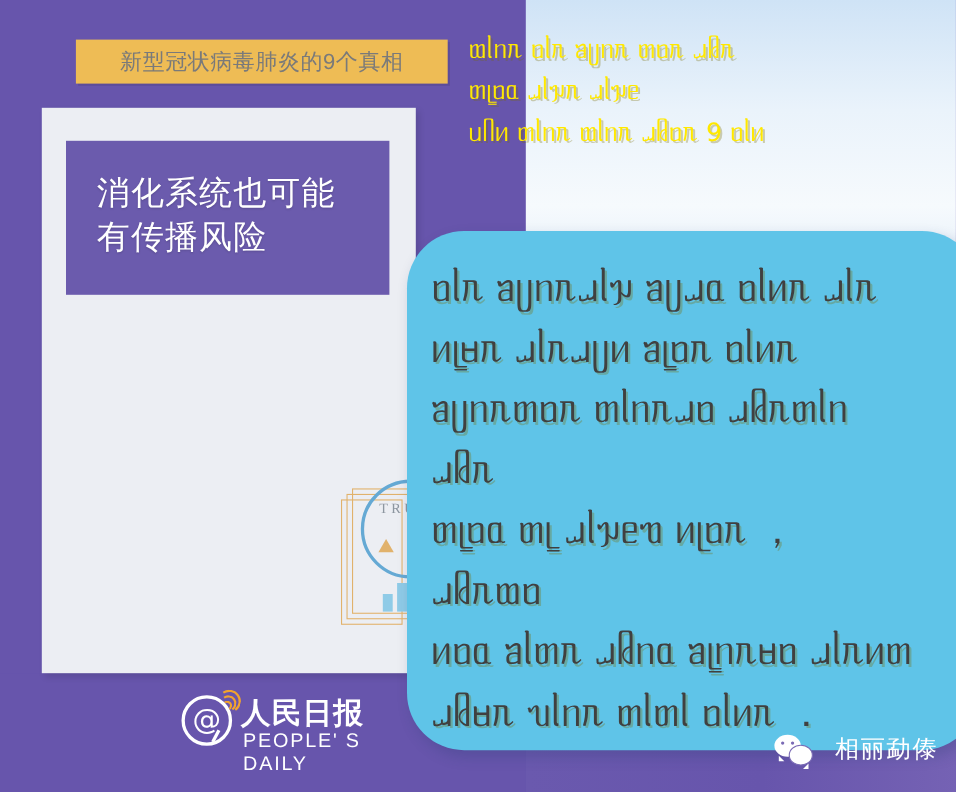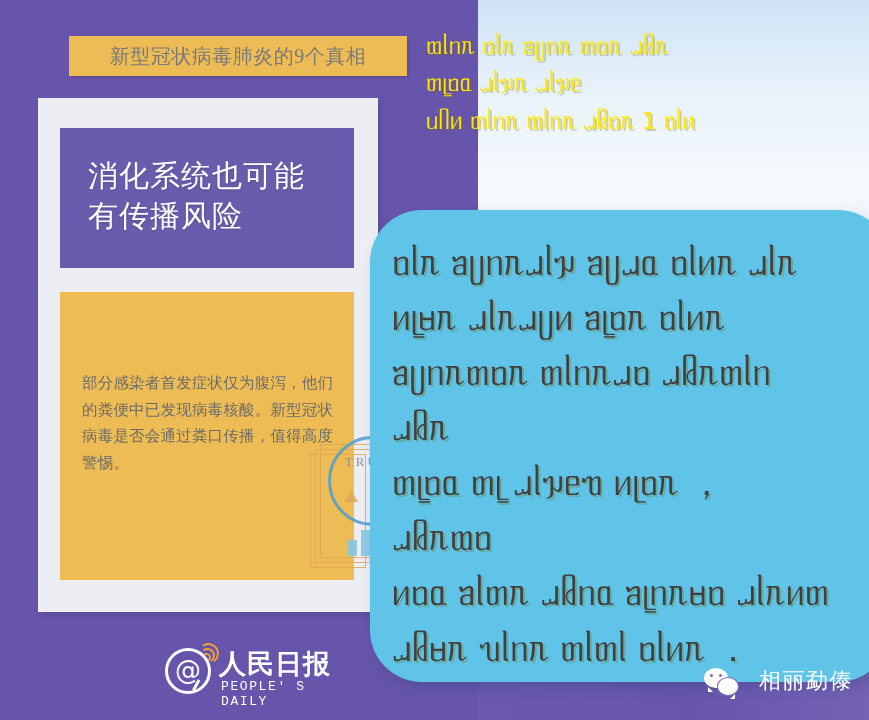--- a/index.html
+++ b/index.html
@@ -53,21 +53,21 @@
 
   
   .title-banner{
     position:absolute;left:69px;top:36px;width:338px;height:40px;
     background:#eebc55;
     display:flex;align-items:center;justify-content:center;
     box-shadow:2px 2px 0 rgba(0,0,0,.10);
   }
   .title-banner span{
     color:#7a7a7a;font-size:20px;letter-spacing:.5px;
-    font-family:Liberation Serif, serif;
+    font-family:Liberation Sans, sans-serif;
     font-weight:400;white-space:nowrap;
   }
 
   
   .card{
     position:absolute;left:38px;top:98px;width:340px;height:514px;
     background:#eceef3;
     box-shadow:3px 3px 6px rgba(0,0,0,.12);
   }
   .card-header{
@@ -155,21 +155,21 @@
   .shan-top{
     position:absolute;left:426px;top:28px;width:430px;
     color:#ffe800;font-size:23px;line-height:1.62;
     font-family:"DejaVu Sans","Liberation Sans",sans-serif;
     text-shadow:2px 2px 0 rgba(120,105,0,.30);
     white-space:pre-wrap;
   }
 
   
   .pd-logo{
-    position:absolute;left:165px;top:644px;width:190px;height:56px;
+    position:absolute;left:165px;top:628px;width:190px;height:56px;
     color:#fff;
   }
   .pd-at{
     position:absolute;left:0;top:4px;width:40px;height:40px;
     border:3px solid #fff;border-radius:50%;
   }
   .pd-at:after{
     content:"@";position:absolute;left:50%;top:50%;
     transform:translate(-50%,-52%);
     font-size:26px;color:#fff;
@@ -186,22 +186,22 @@
   .pd-wifi i:nth-child(1){left:1px;top:11px;width:5px;height:5px;}
   .pd-wifi i:nth-child(2){left:-1px;top:6px;width:11px;height:11px;}
   .pd-wifi i:nth-child(3){left:-3px;top:1px;width:17px;height:17px;}
   .pd-cn{
     position:absolute;left:54px;top:2px;
     font-size:27px;font-weight:bold;color:#fff;letter-spacing:1px;
     font-family:"DejaVu Sans","Liberation Sans",sans-serif;
   }
   .pd-en{
     position:absolute;left:56px;top:35px;
-    font-size:13px;color:#fff;letter-spacing:1.6px;
-    font-family:Liberation Mono, monospace;
+    font-size:18px;color:#fff;letter-spacing:1.6px;
+    font-family:Liberation Sans, sans-serif;
   }
   .pd-tail{
     position:absolute;left:29px;top:38px;width:12px;height:12px;
     border-left:3px solid #fff;transform:rotate(28deg);
   }
 
   
   .wechat-wm{
     position:absolute;right:16px;top:664px;height:34px;
     display:flex;align-items:center;gap:21px;
@@ -245,23 +245,20 @@
   <div class="bottom-purple" style="width:478px"></div>
 
   <div class="title-banner">
     <span>新型冠状病毒肺炎的9个真相</span>
   </div>
 
   <div class="card">
     <div class="card-header">
       <div class="h-text" style="white-space:pre-line">消化系统也可能
 有传播风险</div>
-    </div>
-    <div class="card-body">
-      <div class="b-text">部分感染者首发症状仅为腹泻，他们的粪便中已发现病毒核酸。新型冠状病毒是否会通过粪口传播，值得高度警惕。</div>
     </div>
   </div>
 
   <div class="truth-wm">
     <div class="doc">
         <i></i>
         <i></i>
         <i></i>
       </div>
     <div class="bars">
@@ -271,21 +268,21 @@
         <b></b>
       </div>
     <div class="arrow"></div>
     <div class="glass"></div>
     <div class="handle"></div>
     <div class="tlabel">TRUTH</div>
   </div>
 
   <div class="shan-top">ᥗᥣᥒᥰ ᥝᥣᥰ ᥑᥩᥒᥰ ᥖᥝᥰ ᥘᥤᥰ
 ᥖᥧᥝᥲ ᥘᥣᥭᥰ ᥘᥣᥭᥱ
-ᥙᥥᥢ ᥖᥣᥒᥰ ᥗᥣᥒᥰ ᥘᥤᥝᥰ 1 ᥝᥣᥢ</div>
+ᥙᥥᥢ ᥖᥣᥒᥰ ᥗᥣᥒᥰ ᥘᥤᥝᥰ 9 ᥝᥣᥢ</div>
 
   <div class="blue-box">
     <div class="shan">ᥝᥣᥰ ᥑᥩᥒᥰᥘᥣᥭ ᥑᥩᥘᥲ ᥝᥣᥢᥰ ᥘᥣᥰ
 ᥢᥧᥛᥰ ᥘᥣᥰᥘᥩᥢ ᥑᥧᥝᥰ ᥝᥣᥢᥰ
 ᥑᥩᥒᥰᥖᥝᥰ ᥖᥣᥒᥰᥘᥝ ᥘᥤᥰᥖᥣᥒ ᥘᥤᥰ
 ᥖᥧᥝᥲ ᥖᥧ ᥘᥣᥭᥱᥓ ᥢᥨᥝᥰ ， ᥘᥤᥰᥗᥝ
 ᥢᥝᥲ ᥑᥣᥖᥰ ᥘᥤᥒᥲ ᥑᥧᥒᥰᥛᥝ ᥘᥣᥰᥢᥖ
 ᥘᥤᥛᥰ ᥔᥣᥒᥰ ᥖᥣᥖᥣ ᥝᥣᥢᥰ ．</div>
   </div>
 

